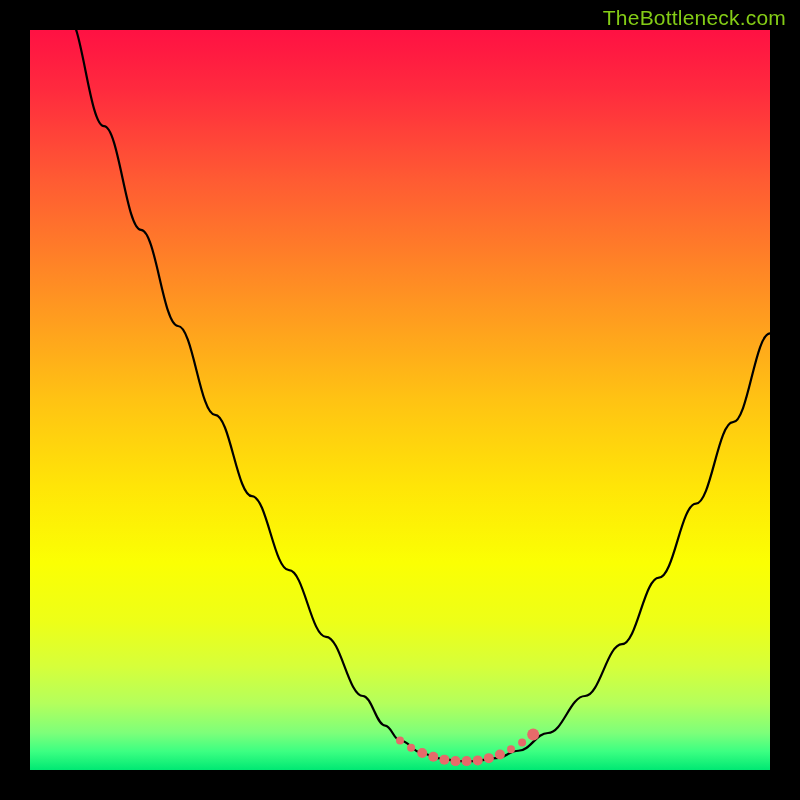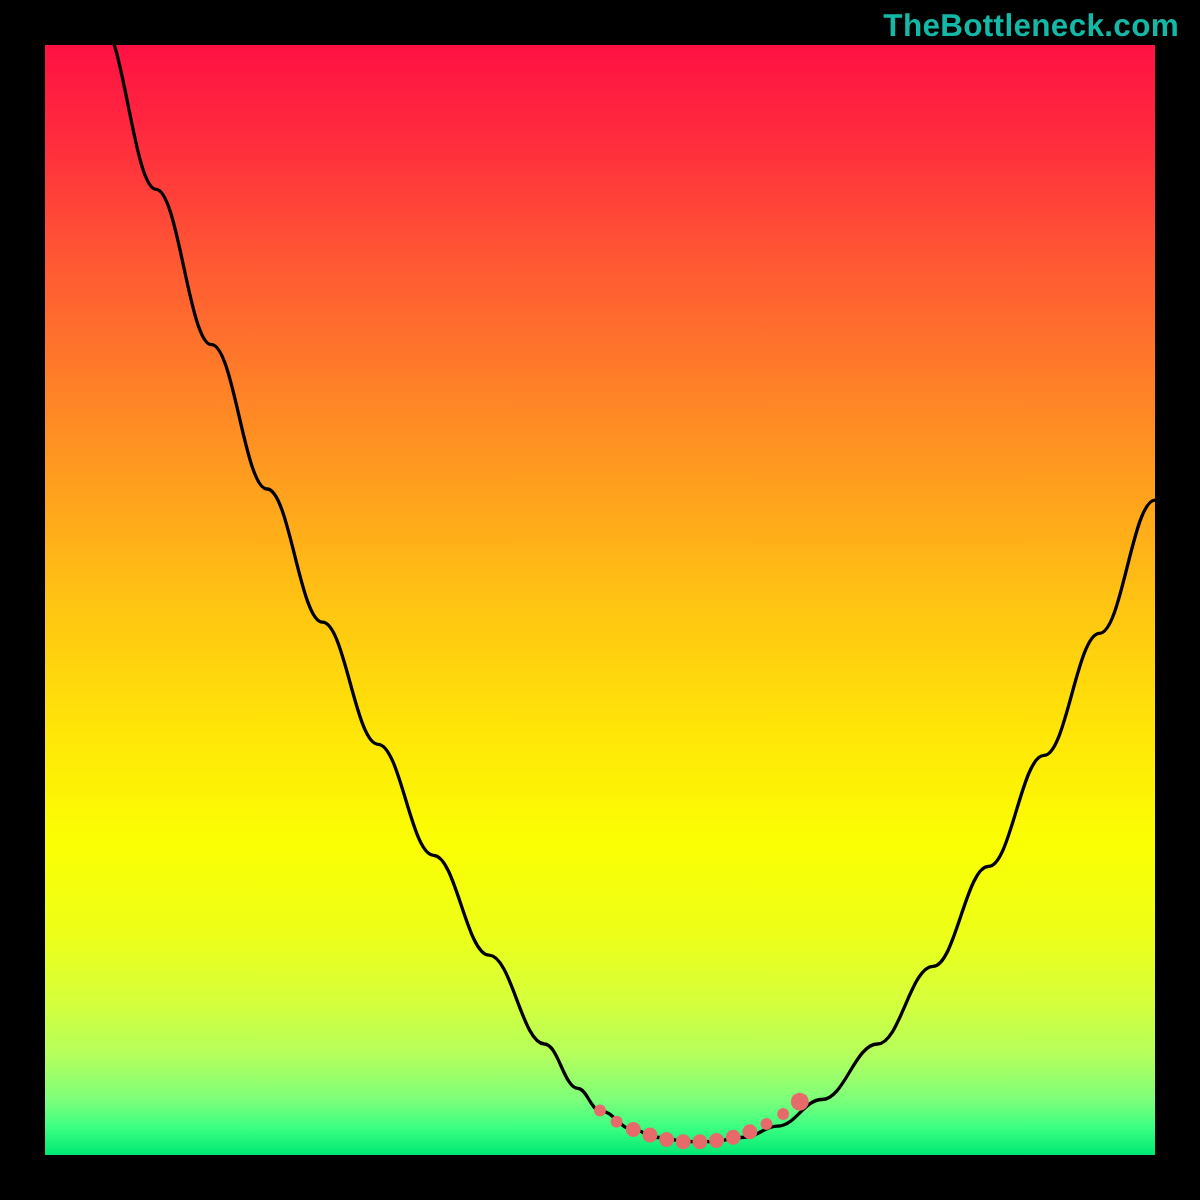--- a/index.html
+++ b/index.html
@@ -26,23 +26,23 @@
   }
   .plot svg {
     display: block;
     width: 740px;
     height: 740px;
   }
   .watermark {
     position: absolute;
     top: 6px;
     right: 14px;
-    color: #14b8a6;
+    color: #84cc16;
     font-size: 21px;
-    font-weight: 700;
+    font-weight: 400;
     letter-spacing: 0.2px;
     user-select: none;
   }
 </style>
 </head>
 <body>
 
 <div class="stage">
   <div class="watermark">TheBottleneck.com</div>
   <div class="plot">

